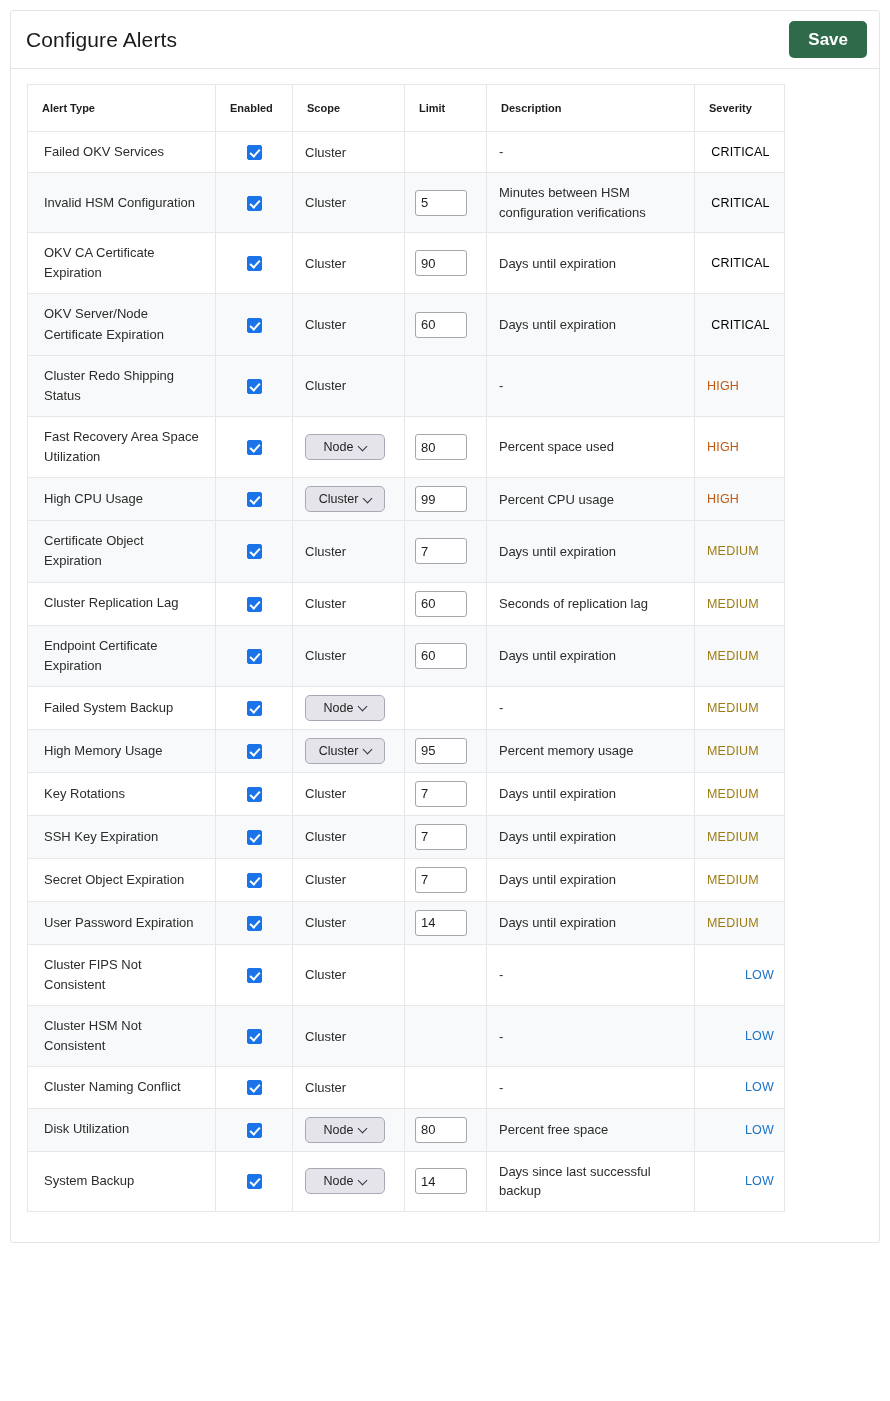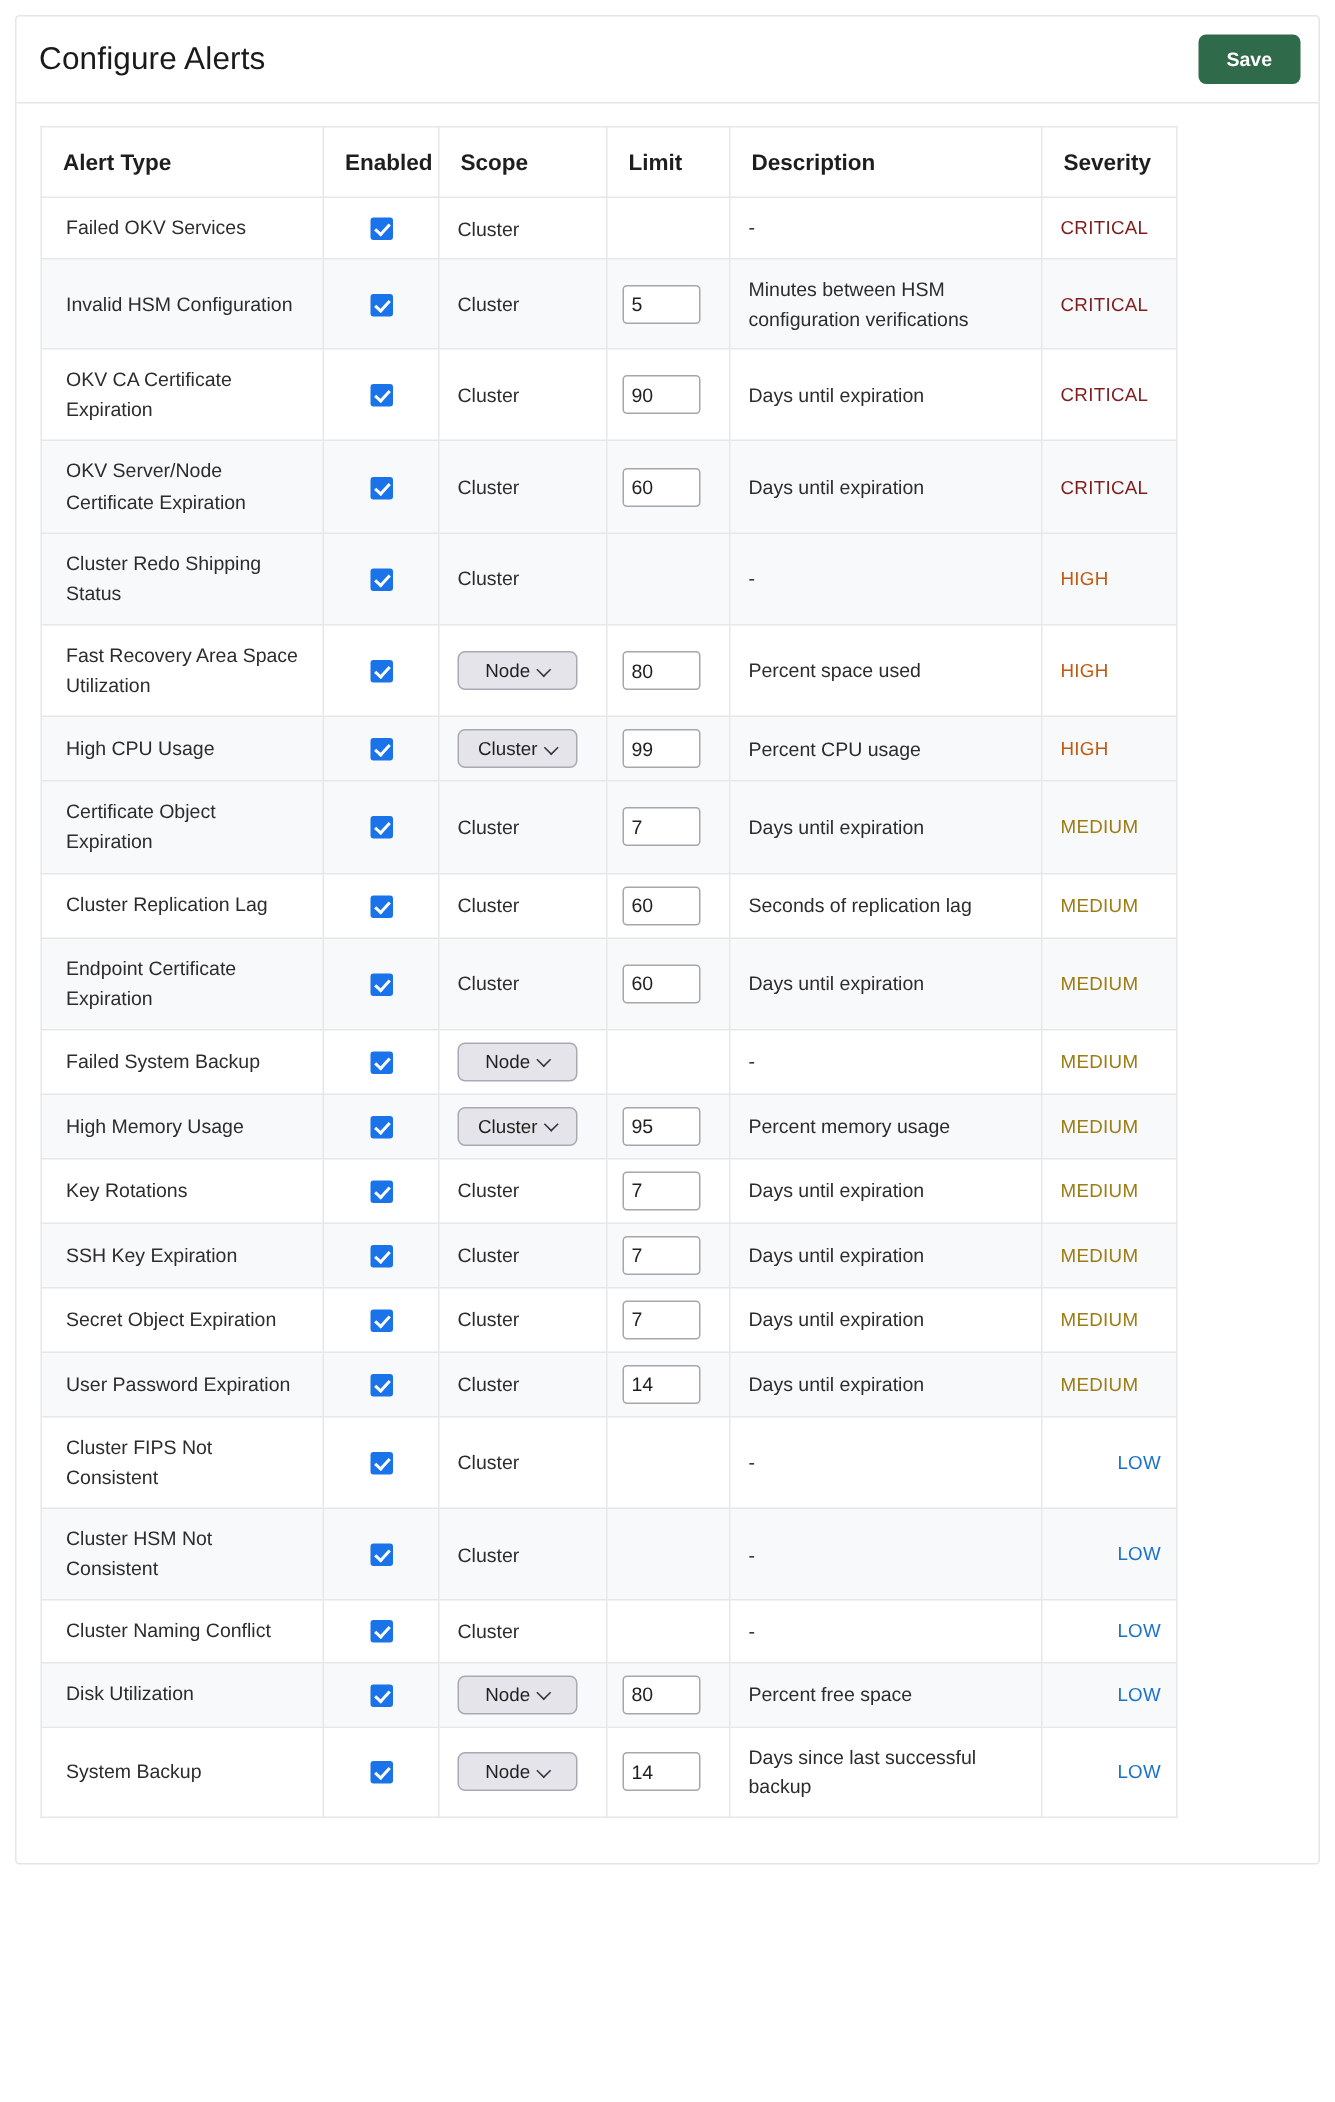--- a/index.html
+++ b/index.html
@@ -44,21 +44,21 @@
     font-size: 21px;
     font-weight: 400;
     color: #1a1a1a;
     letter-spacing: 0.1px;
     line-height: 1;
   }
 
   .save-button {
     background: #2f6a4b;
     color: #ffffff;
-    font-size: 13px;
+    font-size: 17px;
     font-weight: bold;
     border: none;
     border-radius: 5px;
     padding: 10px 19px;
     cursor: pointer;
     font-family: "Liberation Sans", sans-serif;
     line-height: 1;
   }
 
   
@@ -78,21 +78,21 @@
   table.alerts th,
   table.alerts td {
     border: 1px solid #e6e7e9;
     vertical-align: middle;
     box-sizing: border-box;
   }
 
   table.alerts thead th {
     background: #ffffff;
     font-weight: bold;
-    font-size: 15px;
+    font-size: 11px;
     color: #1e1e1e;
     text-align: left;
     padding: 13px 14px;
     height: 47px;
   }
 
   
   col.c-alert    { width: 188px; }
   col.c-enabled  { width: 77px;  }
   col.c-scope    { width: 112px; }
@@ -209,21 +209,21 @@
     border-radius: 3px;
     background: #ffffff;
     font-size: 13px;
     color: #1f1f1f;
     padding: 0 5px;
     font-family: "Liberation Sans", sans-serif;
     outline: none;
   }
 
   
-  .sev-CRITICAL { color: #7f1d1d; }
+  .sev-CRITICAL { color: #000000; text-align: center; }
   .sev-HIGH     { color: #c2590f; }
   .sev-MEDIUM   { color: #9c7c15; }
   .sev-LOW      { color: #1a73c8; text-align: right; }
 </style>
 </head>
 <body>
 
 <div class="page">
   <div class="card">
 

